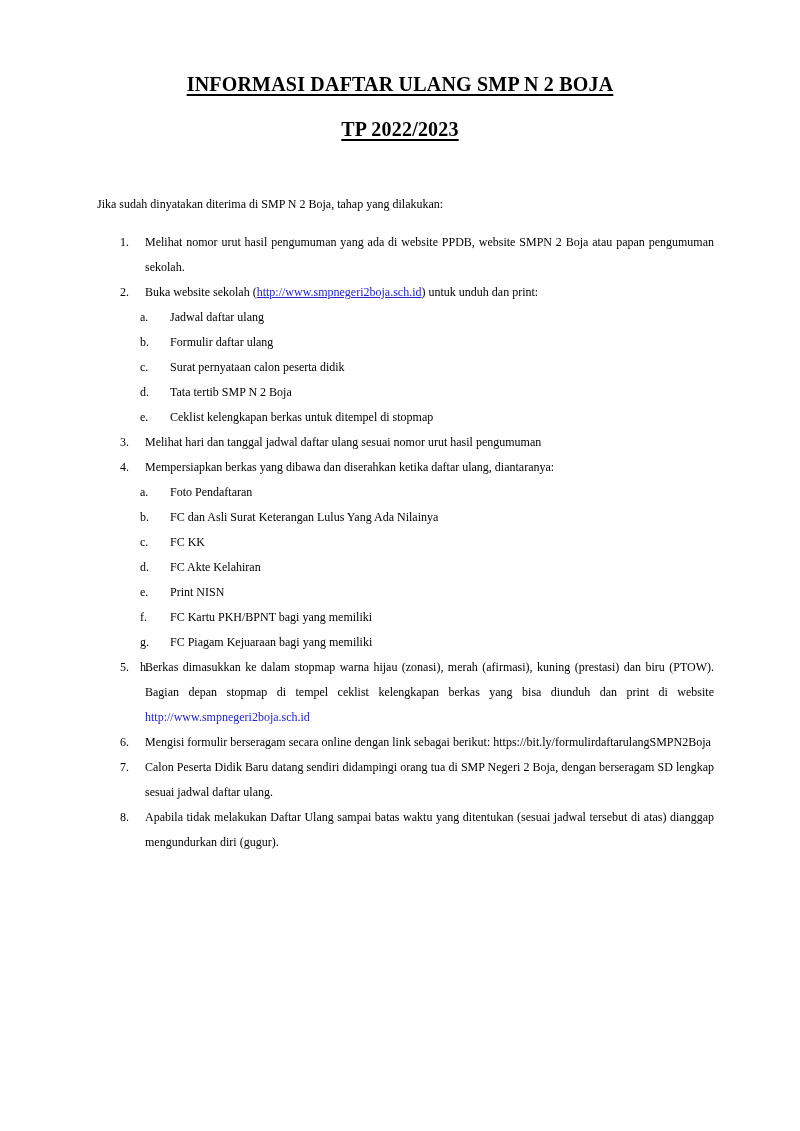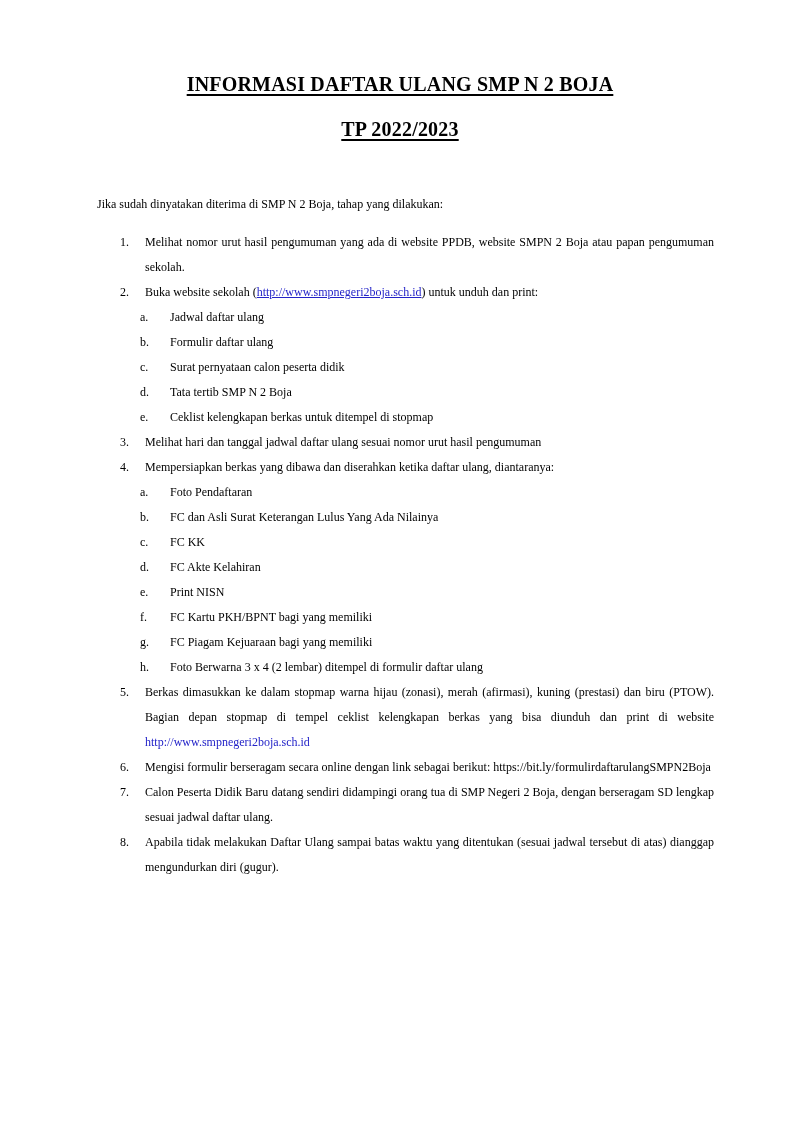--- a/index.html
+++ b/index.html
@@ -144,21 +144,20 @@
       <div class="item sub">
         <span class="marker">f.</span>
         <span>FC Kartu PKH/BPNT bagi yang memiliki</span>
       </div>
       <div class="item sub">
         <span class="marker">g.</span>
         <span>FC Piagam Kejuaraan bagi yang memiliki</span>
       </div>
       <div class="item sub">
         <span class="marker">h.</span>
-        <span>Foto Berwarna 3 x 4 (2 lembar) ditempel di formulir daftar ulang</span>
       </div>
 
       <div class="item">
         <span class="marker">5.</span>
         <span>Berkas dimasukkan ke dalam stopmap warna hijau (zonasi), merah (afirmasi), kuning (prestasi) dan biru (PTOW). Bagian depan stopmap di tempel ceklist kelengkapan berkas yang bisa diunduh dan print di website </span><a class="link" style="color: rgb(35, 35, 200);">http://www.smpnegeri2boja.sch.id</a>
       </div>
 
       <div class="item">
         <span class="marker">6.</span>
         <span>Mengisi formulir berseragam secara online dengan link sebagai berikut: </span><span>https://bit.ly/formulirdaftarulangSMPN2Boja</span>

